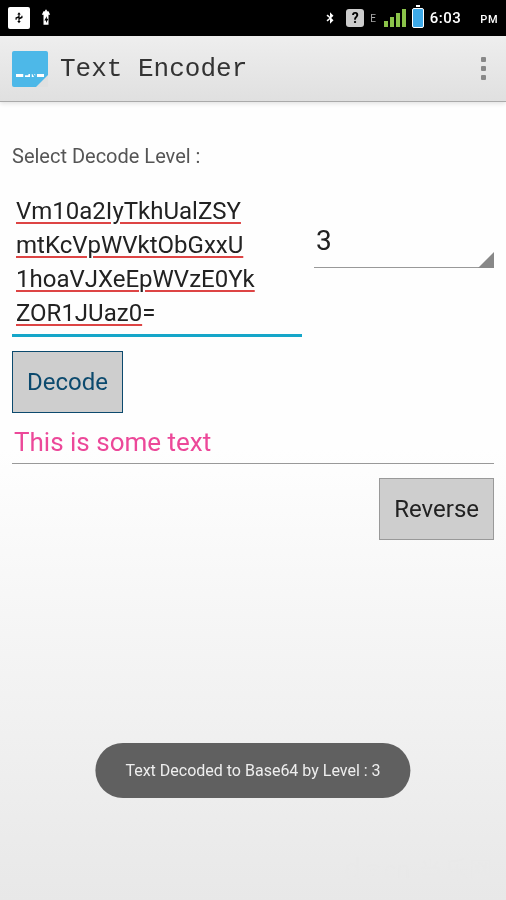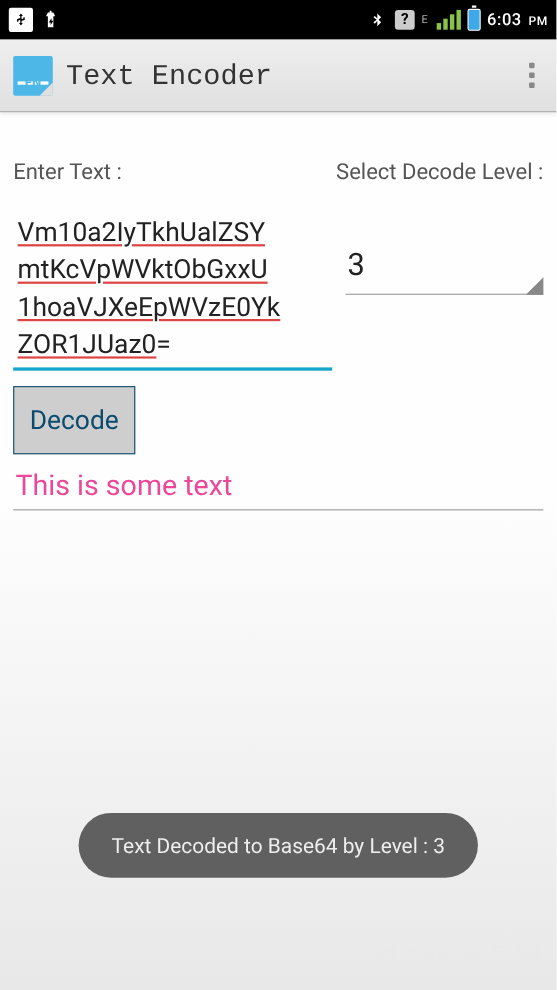--- a/index.html
+++ b/index.html
@@ -18,21 +18,21 @@
     .status-icon { width: 20px; height: 20px; display:flex; align-items:center; justify-content:center; }
     .usb-icon { background:#fff; color:#000; width:22px; height:22px; border-radius:2px; font-size:14px; display:flex; align-items:center; justify-content:center; font-weight:bold;}
     .signal-bars { display: flex; gap: 2px; align-items: flex-end; }
     .signal-bars span { width: 4px; background: #8bc34a; }
     .signal-bars span:nth-child(1){height:6px;} .signal-bars span:nth-child(2){height:10px;}
     .signal-bars span:nth-child(3){height:14px;} .signal-bars span:nth-child(4){height:18px;}
     .net-indicator{font-size:10px; color:#aaa; margin-right:2px;}
     .batt-charge{width:12px;height:20px;border:1.5px solid #fff;border-radius:2px;position:relative;background:#3da9e8;}
     .batt-charge::before{content:'';position:absolute;top:-4px;left:3px;width:4px;height:2px;background:#fff;}
     .clock{font-weight:500; letter-spacing:.5px;}
-    .clock .pm{font-size:11px; margin-left:6px;}
+    .clock .pm{font-size:11px; margin-left:19px;}
     .action-bar {
       height: 66px; background: linear-gradient(to bottom, #eeeeee, #e0e0e0);
       border-bottom: 1px solid #aaa; display: flex; align-items: center; padding: 0 12px;
       box-shadow: 0 2px 4px rgba(0,0,0,.1); justify-content: space-between;
     }
     .action-left{display:flex; align-items:center; gap:12px;}
     .app-icon{width:36px;height:36px; position:relative;}
     .app-icon-bg{position:absolute;inset:0;background:#4db8e8;border-radius:2px;}
     .app-icon-fold{position:absolute;right:0;bottom:0;width:0;height:0;border-left:12px solid transparent;border-bottom:12px solid #e0e0e0;}
     .app-icon-inner{position:absolute;inset:4px 4px 10px 4px;background:#fff;display:flex;align-items:center;justify-content:center;font-size:12px;font-weight:bold;color:#4db8e8;margin-top:19px;}
@@ -51,21 +51,21 @@
     .select-value{font-size:28px;color:#222;padding:6px 8px 10px 2px;border-bottom:1px solid #999;}
     .spinner-tri{position:absolute;right:0;bottom:0;width:0;height:0;
       border-left:16px solid transparent; border-bottom:16px solid #888;}
     .decode-btn{margin-top:14px;padding:16px 14px;background:#cecece;border:1px solid #0c4a6e;
       font-size:24px;color:#0c4a6e;display:inline-block;cursor:pointer;}
     .output-row{margin-top:8px;border-bottom:1px solid #999;padding:6px 2px;}
     .output-text{font-size:26px;color:#ec4899;}
     .reverse-btn{float:right;margin-top:14px;padding:16px 14px;background:#cecece;border:1px solid #999;
       font-size:24px;color:#222;cursor:pointer;}
     .toast{position:absolute;left:50%;transform:translateX(-50%);bottom:102px;
-      background:#606060;color:#eee;font-size:19px;padding:18px 30px;border-radius:40px;
+      background:#606060;color:#eee;font-size:16px;padding:18px 30px;border-radius:40px;
       white-space:nowrap;}
     .watermark{position:absolute;right:12px;bottom:14px;color:#e9e9e9;font-size:24px;
       font-family:Arial; letter-spacing:1px; display:flex; align-items:flex-end; gap:2px;}
     .wm-d{font-size:30px;}
     .wm-wifi{display:inline-block;}
   </style>
 </head>
 <body>
 
 <div class="status-bar">
@@ -112,34 +112,34 @@
   </div>
   <div class="overflow">
       <span></span>
       <span></span>
       <span></span>
     </div>
 </div>
 
 <div class="content">
   <div class="labels-row">
-    <div class="label-text">Enter Text :</div>
     <div class="label-text">Select Decode Level :</div>
   </div>
   <div class="input-row">
     <div class="text-input" id="text-input-el"><span class="underline">Vm10a2IyTkhUalZSY</span><br><span class="underline">mtKcVpWVktObGxxU</span><br><span class="underline">1hoaVJXeEpWVzE0Yk</span><br><span class="underline">ZOR1JUaz0</span>=</div>
     <div class="select-wrap">
       <div class="select-value">3</div>
       <div class="spinner-tri"></div>
     </div>
   </div>
   <div class="decode-btn">Decode</div>
   <div class="output-row">
     <span class="output-text">This is some text</span>
   </div>
+  <div class="reverse-btn">Reverse</div>
 </div>
 
 <div class="toast">Text Decoded to Base64  by Level : 3</div>
 
 <div class="watermark">
   <span class="wm-d">d</span>
     <span class="wm-wifi">
     <svg width="18" height="24" viewBox="0 0 24 24">
         <circle fill="#e9e9e9" cx="12" cy="20" r="2"></circle>
         <path fill="none" stroke="#e9e9e9" stroke-width="2" d="M7 15a7 7 0 0110 0M4 11a12 12 0 0116 0"></path>

